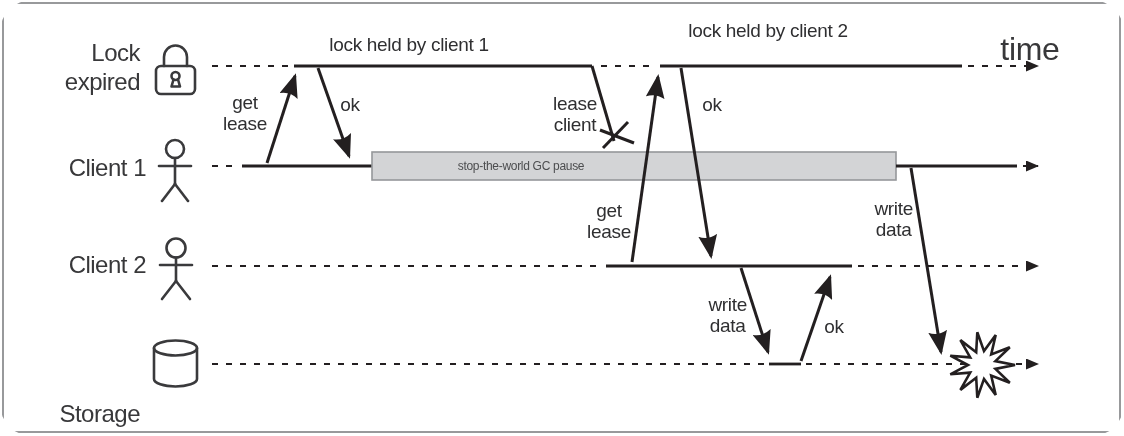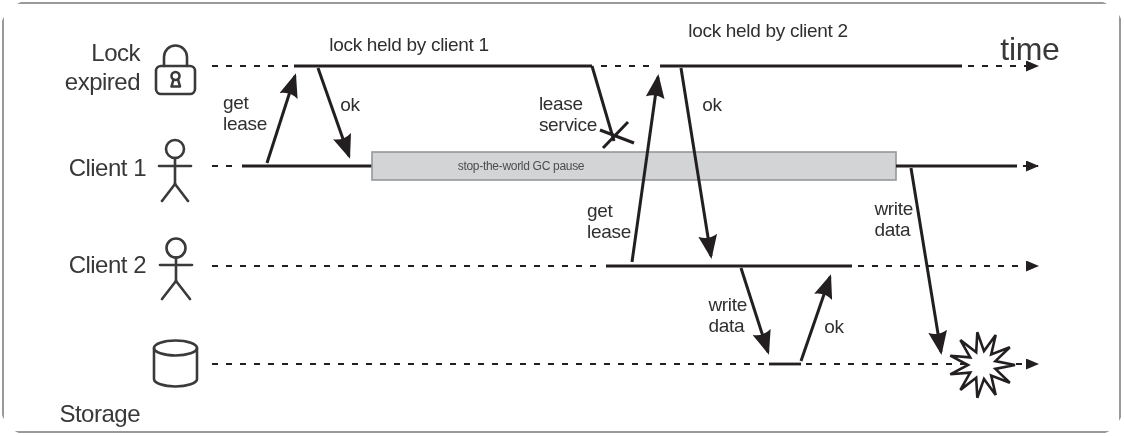--- a/index.html
+++ b/index.html
@@ -18,21 +18,21 @@
   }
   svg{position:absolute;left:0;top:0;}
   .lane-line{stroke:var(--line,#231f20);stroke-width:2.8;fill:none;}
   .lane-dash{stroke:var(--line,#231f20);stroke-width:2;fill:none;stroke-dasharray:6 8;}
   .msg{stroke:var(--line,#231f20);stroke-width:3;fill:none;}
   .icon-stroke{stroke:#3a3a3c;stroke-width:2.6;fill:none;stroke-linecap:round;stroke-linejoin:round;}
   .burst{fill:#ffffff;stroke:var(--line,#231f20);stroke-width:2.6;stroke-linejoin:miter;}
   .gcbox{fill:var(--gc_box_fill,#d3d4d6);stroke:var(--gc_box_border,#95979a);stroke-width:1.6;}
   .lbl{position:absolute;color:var(--annotation_text,#2f2f31);font-size:19px;letter-spacing:-0.3px;line-height:21px;white-space:nowrap;}
   .lbl.center{transform:translate(-50%,-50%);}
-  .lbl.rightblock{text-align:left;margin-left:48px;}
+  .lbl.rightblock{text-align:center;margin-left:48px;}
   .lane-lbl{position:absolute;color:var(--text,#38383a);font-size:24px;letter-spacing:-0.5px;line-height:29px;white-space:nowrap;text-align:right;}
   .lane-lbl.vcenter{transform:translateY(-50%);}
   .time-lbl{position:absolute;color:var(--text,#38383a);font-size:32px;letter-spacing:-0.3px;transform:translate(-50%,-50%);white-space:nowrap;margin-top:6px;}
   .gc-lbl{position:absolute;color:var(--gc_text,#4c4d4f);font-size:12px;letter-spacing:-0.3px;transform:translate(-50%,-50%);white-space:nowrap;}
 </style>
 </head>
 <body>
 
 <div class="figure">
   <div class="frame"></div>
@@ -132,21 +132,21 @@
   <div class="time-lbl" style="left:1030px;top:43px;">time</div>
 
   <div class="lbl rightblock" style="right:857px;top:92px;">
     <div>get</div>
     <div>lease</div>
   </div>
   <div class="lbl center" style="left:350px;top:104px;">ok</div>
 
   <div class="lbl rightblock" style="right:527px;top:93px;">
     <div>lease</div>
-    <div>service</div>
+    <div>client</div>
   </div>
 
   <div class="lbl rightblock" style="right:493px;top:200px;">
     <div>get</div>
     <div>lease</div>
   </div>
   <div class="lbl center" style="left:712px;top:104px;">ok</div>
 
   <div class="lbl rightblock" style="right:377px;top:294px;">
     <div>write</div>

